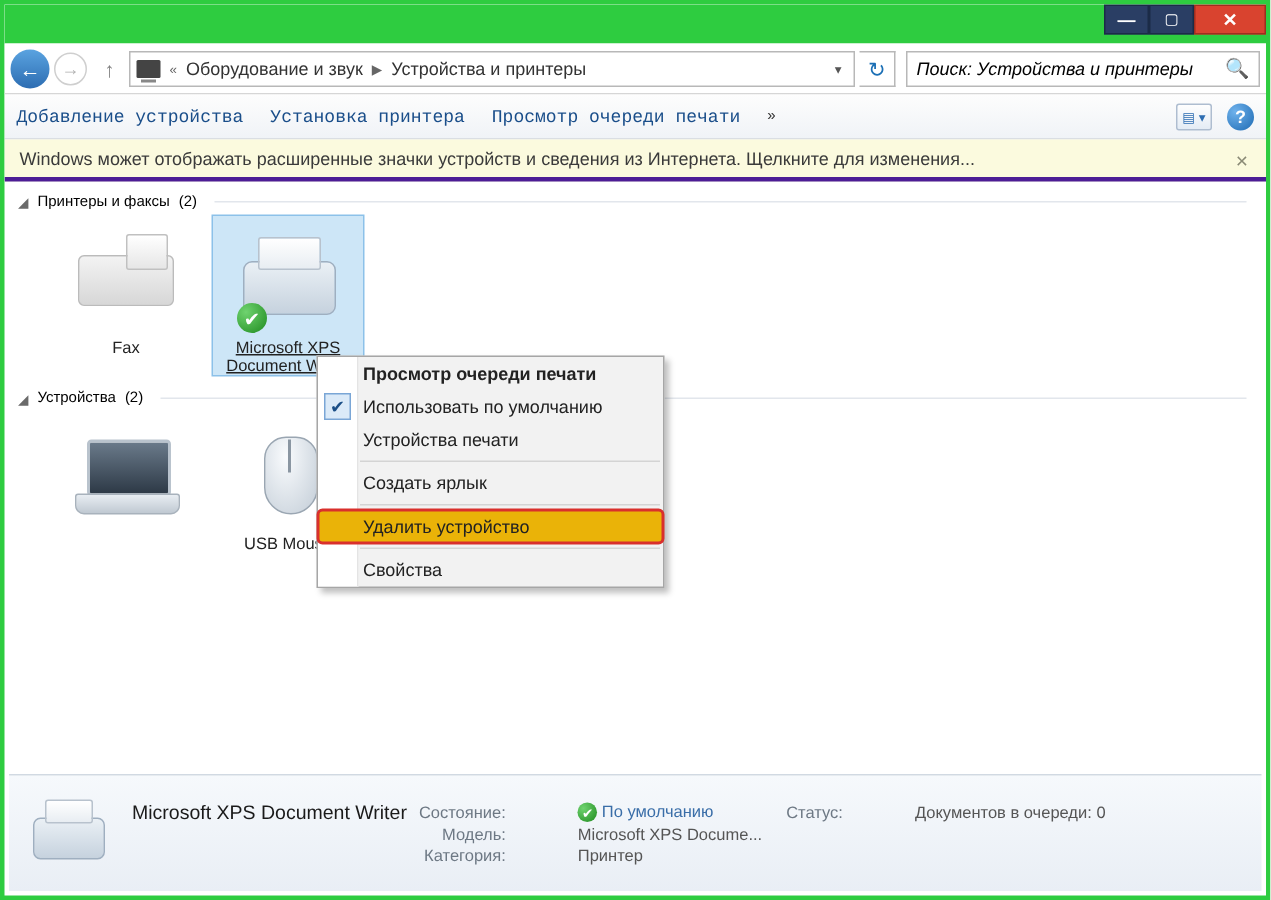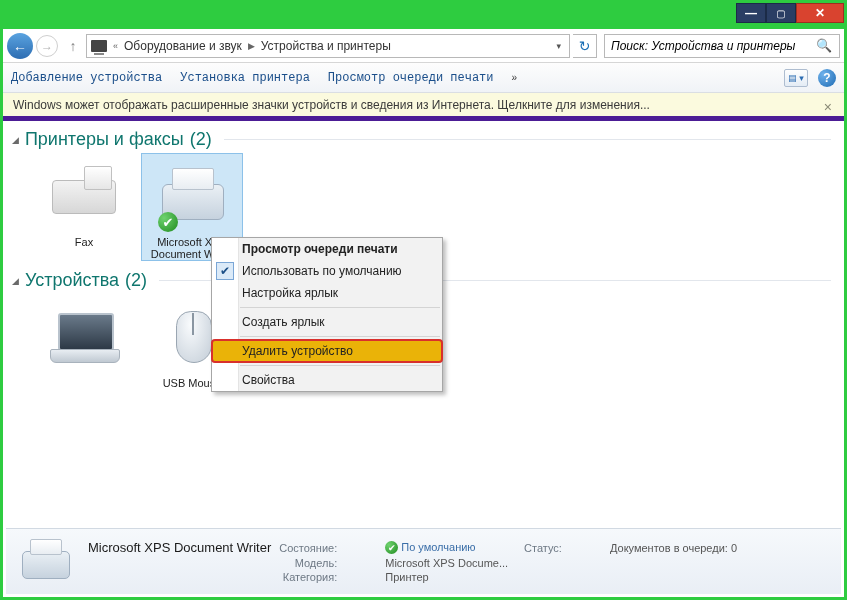--- a/index.html
+++ b/index.html
@@ -37,34 +37,34 @@
   
   .toolbar { height:30px; background:linear-gradient(#fdfdfd,#f0f3f7); border-bottom:1px solid #dadee3; display:flex; align-items:center; padding:0 8px; font-size:12px; color:#1a4e8a; gap:18px;}
   .toolbar .titem { cursor:default;font-family:Liberation Mono, monospace; }
   .toolbar .chev { color:#333; font-size:10px;}
   .toolbar .right { margin-left:auto; display:flex; align-items:center; gap:10px;}
   .toolbar .viewbtn { width:24px; height:18px; border:1px solid #aebdd0; background:linear-gradient(#fefefe,#e4ecf5); border-radius:2px; display:flex; align-items:center; justify-content:center; font-size:9px; color:#2d6db2;}
   .toolbar .help { width:18px; height:18px; border-radius:50%; background:radial-gradient(circle at 30% 30%,#6fb2ec,#1d6ab3); color:#fff; display:flex; align-items:center; justify-content:center; font-size:12px; font-weight:bold;}
   .toolbar .help::before{content:"?";}
 
   
-  .infostrip { height:28px; background:#fbfade; border-bottom:5px solid #4c1d95; display:flex; align-items:center; padding:0 10px; font-size:12px; color:#3a3a3a; position:relative;}
+  .infostrip { height:28px; background:#fbfade; border-bottom:3px solid #4c1d95; display:flex; align-items:center; padding:0 10px; font-size:12px; color:#3a3a3a; position:relative;}
   .infostrip .x { position:absolute; right:12px; top:6px; color:#8a8a76; font-size:14px; cursor:default;}
   .infostrip .x::before{content:"×";}
 
   
   .main { position:absolute; top:122px; bottom:70px; left:3px; right:3px; background:#fff; overflow:hidden;}
-  .grouphdr { display:flex; align-items:center; font-size:18px; color:#0f766e; padding:4px 10px 2px 6px; gap:6px;}
+  .grouphdr { display:flex; align-items:center; font-size:10px; color:#000000; padding:4px 10px 2px 6px; gap:6px;}
   .grouphdr .tri { font-size:9px; color:#6a6a6a;}
   .grouphdr .tri::before{content:"◢";}
   .grouphdr .line { flex:1; height:1px; background:#e2e6ec; margin-left:6px;}
   .items { display:flex; gap:8px; padding:2px 18px 6px 28px; align-items:flex-start;}
   .item { width:100px; text-align:center; font-size:11px; color:#222; }
   .item .iconbox { width:80px; height:80px; margin:0 auto 2px; position:relative; }
-  .item.selected { background:#cde6f7; outline:1px solid #8cc1e9; }
+  .item.selected { background:#cde6f7; outline:1px solid #8cc1e9;text-decoration:underline; }
   
   .faxicon::before{content:""; position:absolute; left:8px; top:26px; width:62px; height:32px; background:linear-gradient(#f3f3f3,#d7d7d7); border:1px solid #bbb; border-radius:4px;}
   .faxicon::after{content:""; position:absolute; left:40px; top:12px; width:26px; height:22px; background:linear-gradient(#fff,#e6e6e6); border:1px solid #c0c0c0; border-radius:2px;}
   
   .printicon::before{content:""; position:absolute; left:10px; top:30px; width:60px; height:34px; background:linear-gradient(#eaf0f5,#c6d2de); border:1px solid #9fafc0; border-radius:6px;}
   .printicon::after{content:""; position:absolute; left:20px; top:14px; width:40px; height:20px; background:linear-gradient(#fff,#e8edf2); border:1px solid #b8c2cd; border-radius:2px;}
   .defaultbadge{ position:absolute; left:6px; bottom:2px; width:20px; height:20px; border-radius:50%; background:radial-gradient(circle at 30% 30%,#6fd36f,#1e8a1e); display:flex; align-items:center; justify-content:center; color:#fff; font-size:13px;}
   .defaultbadge::before{content:"✔";}
   
   .laptopicon::before{content:""; position:absolute; left:14px; top:18px; width:52px; height:34px; background:linear-gradient(#6a7a8a,#2d3946); border:2px solid #b9c3cd; border-radius:3px;}
@@ -80,21 +80,21 @@
   .ctxmenu .row.bold { font-weight:bold; }
   .ctxmenu .check { position:absolute; left:4px; top:2px; width:18px; height:18px; border:1px solid #7aa6d6; background:#dbeaf8; display:flex; align-items:center; justify-content:center; color:#1b4f87; font-size:12px;}
   .ctxmenu .check::before{content:"✔";}
   .ctxmenu .row.hl { background:#eab308; }
   .ctxmenu .row.callout { outline:2px solid #d9302c; outline-offset:-1px; border-radius:3px;}
   .ctxmenu::before{content:""; position:absolute; left:0; top:0; bottom:0; width:26px; background:#fff; border-right:1px solid #e4e4e4;}
   .ctxmenu .row { position:relative; z-index:1;}
   .ctxmenu .row .lbl{ position:relative; }
 
   
-  .details { position:absolute; left:3px; right:3px; bottom:3px; height:66px; background:linear-gradient(#f6f9fc,#e9eef5); border-top:1px solid #d1d9e2; display:flex; align-items:center; padding:4px 10px; font-size:11px; color:#444;}
+  .details { position:absolute; left:3px; right:3px; bottom:3px; height:78px; background:linear-gradient(#f6f9fc,#e9eef5); border-top:1px solid #d1d9e2; display:flex; align-items:center; padding:4px 10px; font-size:11px; color:#444;}
   .details .thumb { width:60px; height:50px; margin-right:12px; position:relative;}
   .details .thumb::before{content:""; position:absolute; left:6px; top:14px; width:46px; height:26px; background:linear-gradient(#eaf0f5,#c6d2de); border:1px solid #9fafc0; border-radius:5px;}
   .details .thumb::after{content:""; position:absolute; left:14px; top:2px; width:30px; height:14px; background:linear-gradient(#fff,#e8edf2); border:1px solid #b8c2cd; border-radius:2px;}
   .details .cols { display:grid; grid-template-columns:auto auto auto 1fr auto auto; column-gap:8px; row-gap:2px; align-items:center;}
   .details .name { font-size:13px; color:#1a1a1a;}
   .details .lbl { color:#6d7884; text-align:right;}
   .details .val { color:#3a6ea8;padding-left:40px;}
   .details .chk { width:13px; height:13px; border-radius:50%; background:radial-gradient(circle at 30% 30%,#6fd36f,#1e8a1e); display:inline-flex; align-items:center; justify-content:center; color:#fff; font-size:9px; margin-right:3px;}
   .details .chk::before{content:"✔";}
 </style>
@@ -189,21 +189,21 @@
 
   <div class="ctxmenu">
     <div class="row bold">
       <span class="lbl">Просмотр очереди печати</span>
     </div>
     <div class="row">
       <span class="check"></span>
       <span class="lbl">Использовать по умолчанию</span>
     </div>
     <div class="row">
-      <span class="lbl">Настройка ярлык</span>
+      <span class="lbl">Устройства печати</span>
     </div>
     <div class="row sep"></div>
     <div class="row">
       <span class="lbl">Создать ярлык</span>
     </div>
     <div class="row sep"></div>
     <div class="row hl callout">
       <span class="lbl">Удалить устройство</span>
     </div>
     <div class="row sep"></div>

